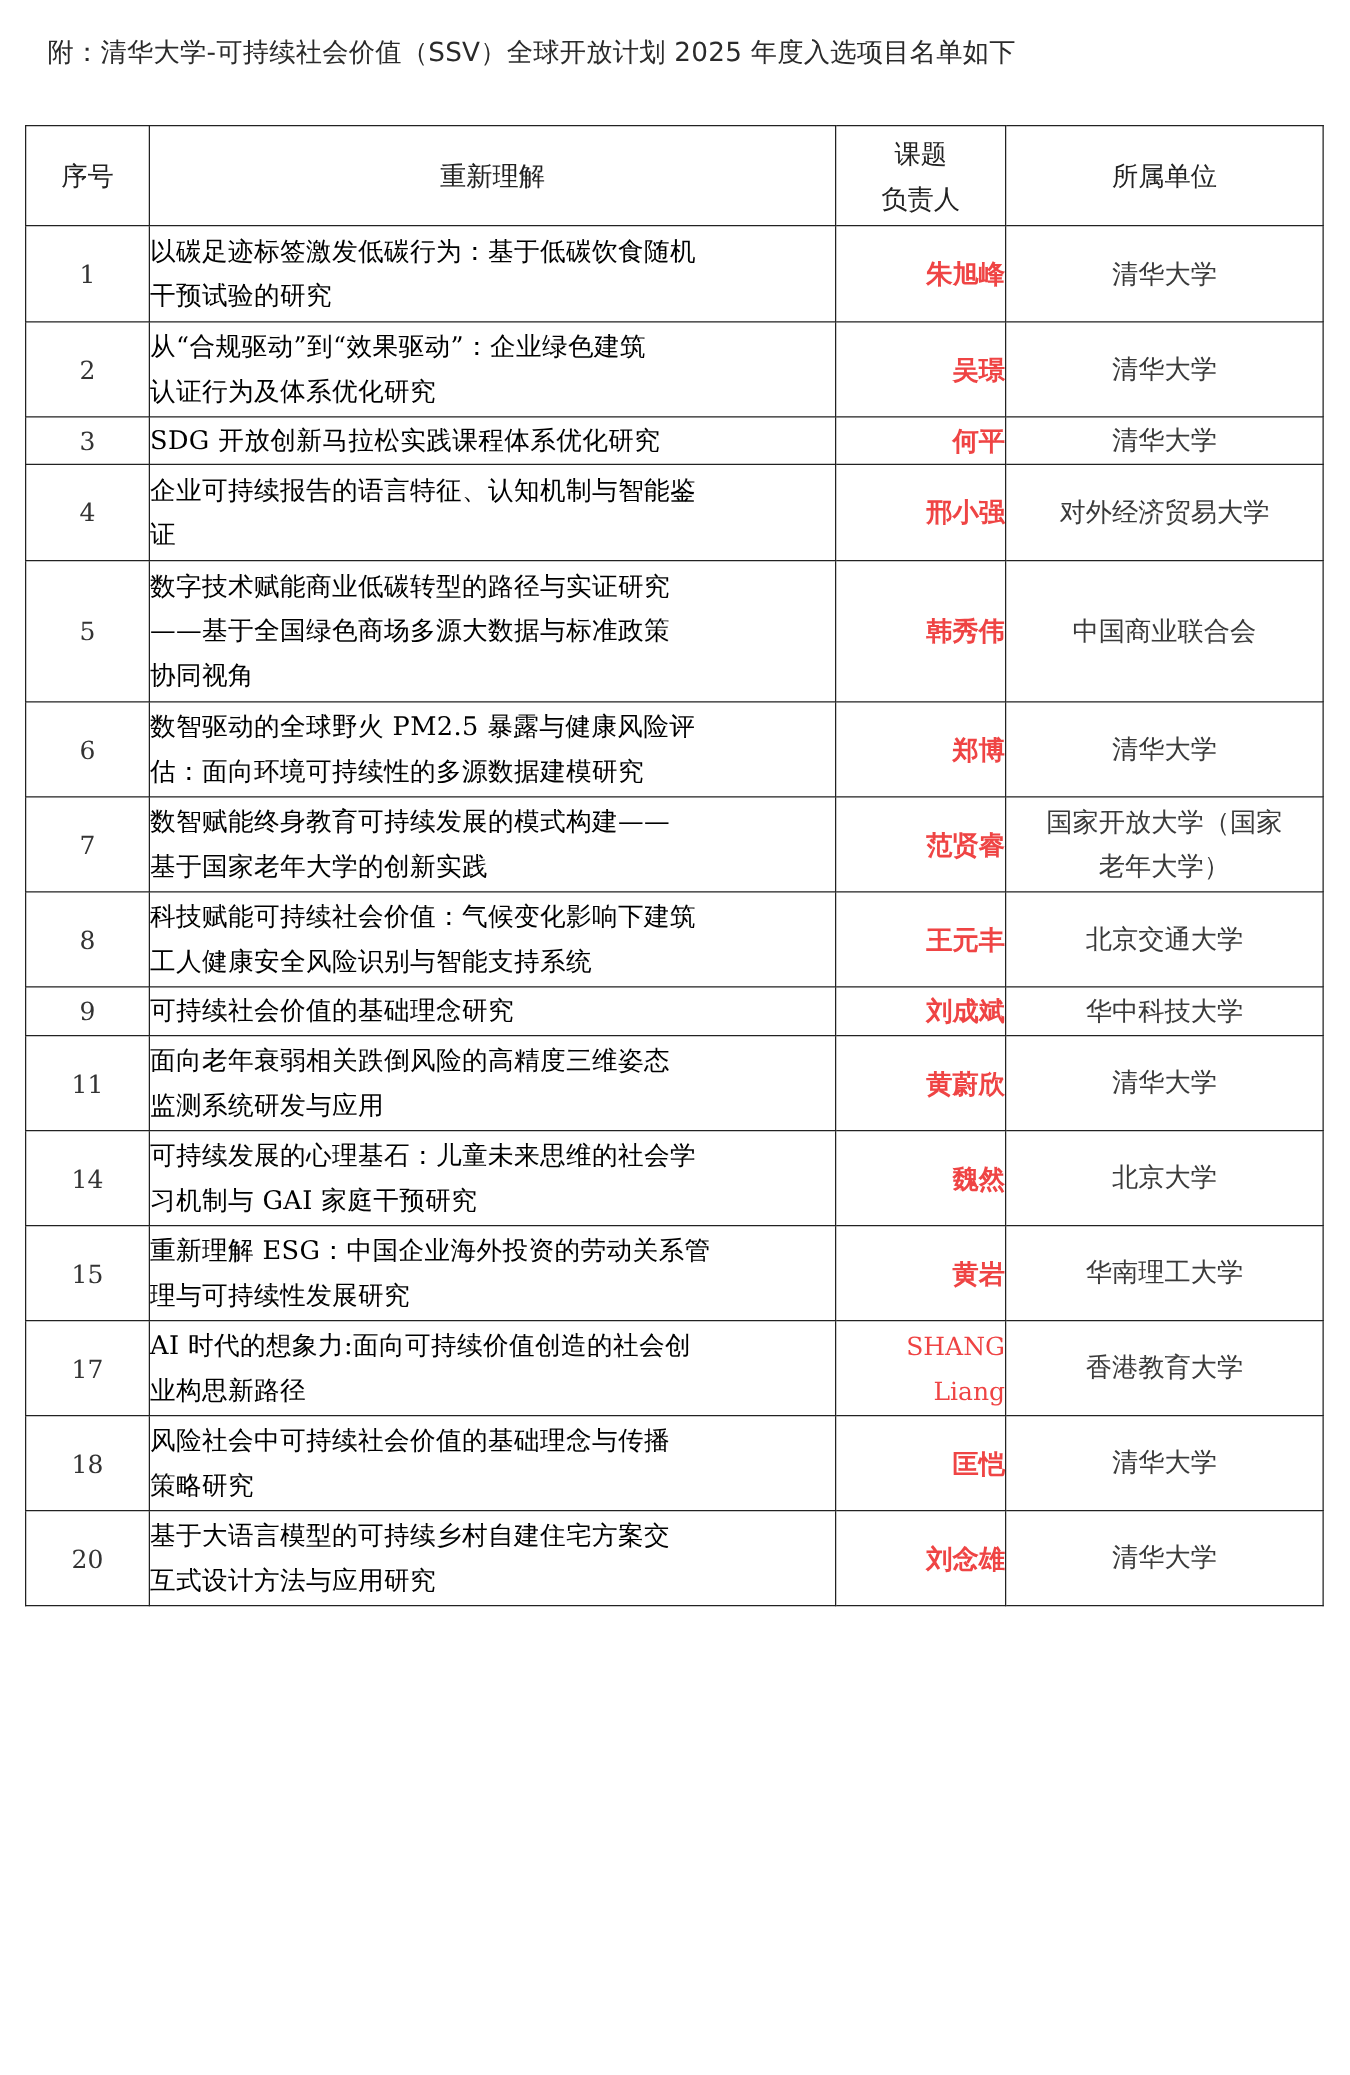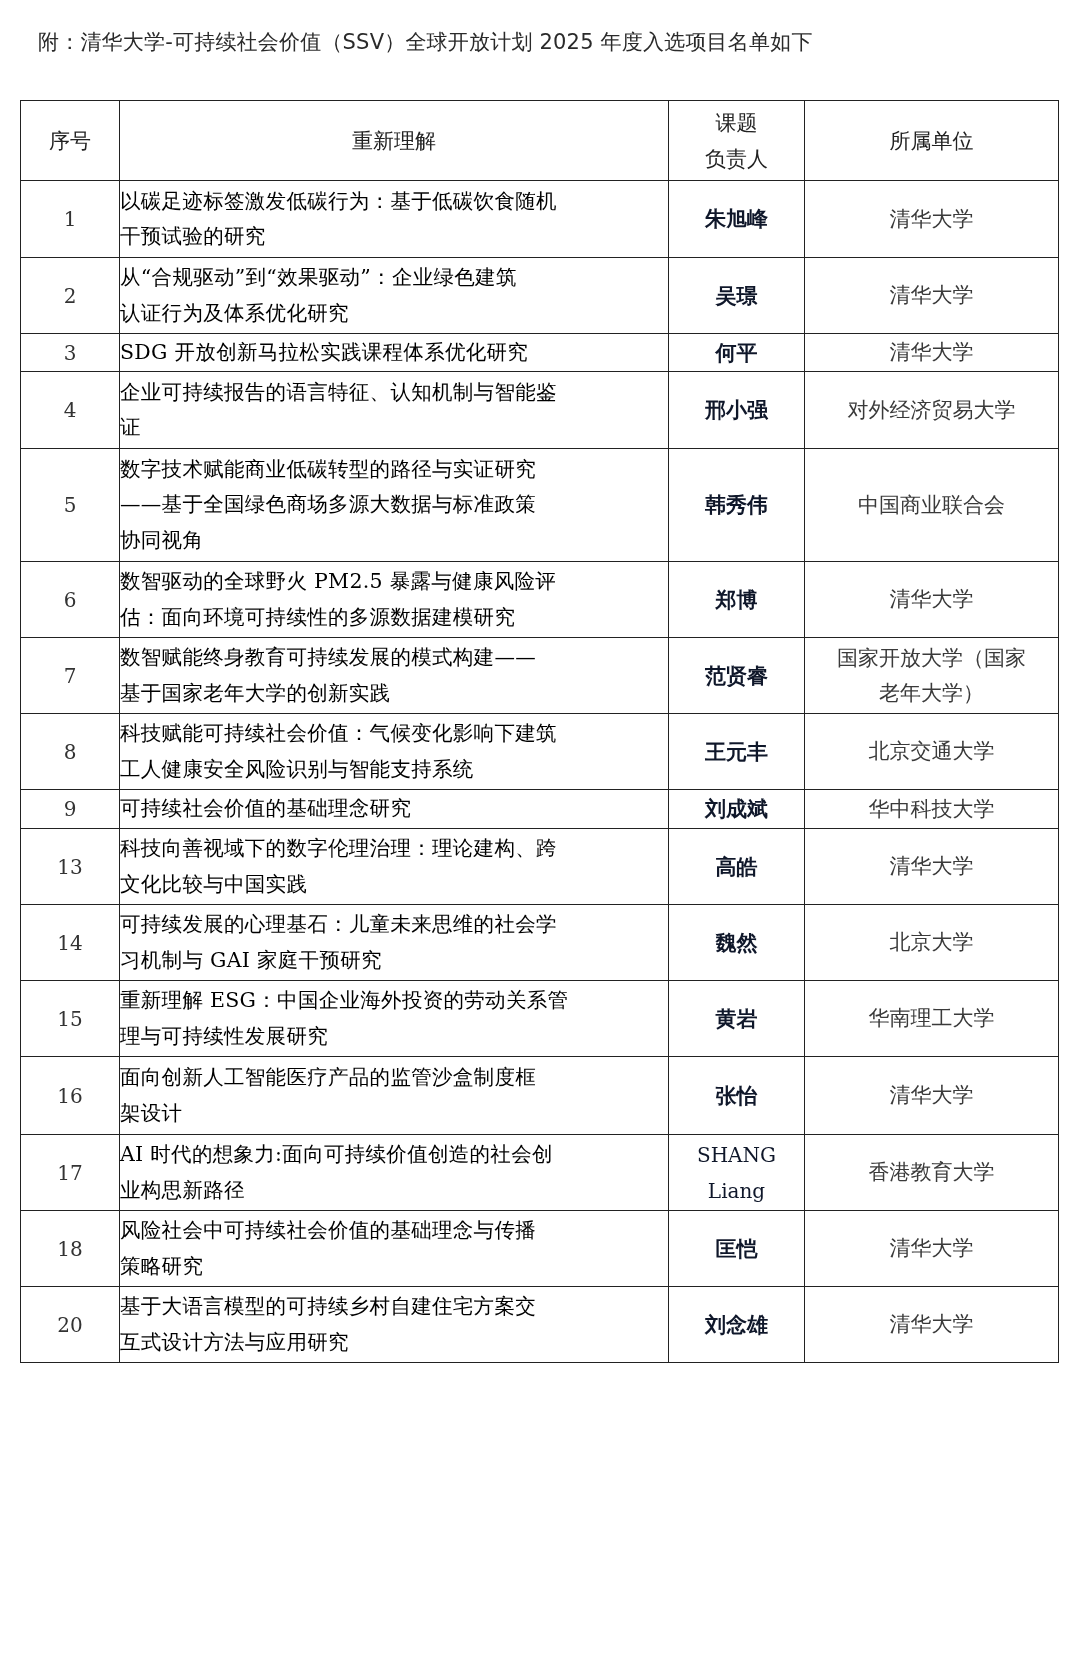--- a/index.html
+++ b/index.html
@@ -37,22 +37,22 @@
   }
   td.idx {
     text-align: center; font-size: 20px; color: #333;
   }
   td.title {
     text-align: left; font-size: 20.5px; color: #000000;
     padding: 0 6px 0 12px; line-height: 35.5px;
     white-space: pre-line; letter-spacing: 0.3px;
   }
   td.lead {
-    text-align: center; font-family: "DejaVu Sans", "Liberation Sans", sans-serif;
-    font-weight: bold; font-size: 21px; color: #0f172a; line-height: 36px;
+    text-align: right; font-family: "DejaVu Sans", "Liberation Sans", sans-serif;
+    font-weight: bold; font-size: 21px; color: #ef4444; line-height: 36px;
     white-space: pre-line;
   }
   td.lead.latin {
     font-family: "DejaVu Serif", "Liberation Serif", serif; font-weight: normal; font-size: 20px;
   }
   td.unit {
     text-align: center; font-size: 21px; color: #3a3a3a; line-height: 35px;
     white-space: pre-line; padding: 0 4px;
   }
 </style>
@@ -135,46 +135,39 @@
         <td class="lead">王元丰</td>
         <td class="unit">北京交通大学</td>
       </tr>
       <tr style="height: 39px;">
         <td class="idx">9</td>
         <td class="title">可持续社会价值的基础理念研究</td>
         <td class="lead">刘成斌</td>
         <td class="unit">华中科技大学</td>
       </tr>
       <tr style="height: 76px;">
-        <td class="idx">13</td>
-        <td class="title">科技向善视域下的数字伦理治理：理论建构、跨
-文化比较与中国实践</td>
-        <td class="lead">高皓</td>
+        <td class="idx">11</td>
+        <td class="title">面向老年衰弱相关跌倒风险的高精度三维姿态
+监测系统研发与应用</td>
+        <td class="lead">黄蔚欣</td>
         <td class="unit">清华大学</td>
       </tr>
       <tr style="height: 76px;">
         <td class="idx">14</td>
         <td class="title">可持续发展的心理基石：儿童未来思维的社会学
 习机制与 GAI 家庭干预研究</td>
         <td class="lead">魏然</td>
         <td class="unit">北京大学</td>
       </tr>
       <tr style="height: 76px;">
         <td class="idx">15</td>
         <td class="title">重新理解 ESG：中国企业海外投资的劳动关系管
 理与可持续性发展研究</td>
         <td class="lead">黄岩</td>
         <td class="unit">华南理工大学</td>
-      </tr>
-      <tr style="height: 78px;">
-        <td class="idx">16</td>
-        <td class="title">面向创新人工智能医疗产品的监管沙盒制度框
-架设计</td>
-        <td class="lead">张怡</td>
-        <td class="unit">清华大学</td>
       </tr>
       <tr style="height: 76px;">
         <td class="idx">17</td>
         <td class="title">AI 时代的想象力:面向可持续价值创造的社会创
 业构思新路径</td>
         <td class="lead latin">SHANG
 Liang</td>
         <td class="unit">香港教育大学</td>
       </tr>
       <tr style="height: 76px;">

